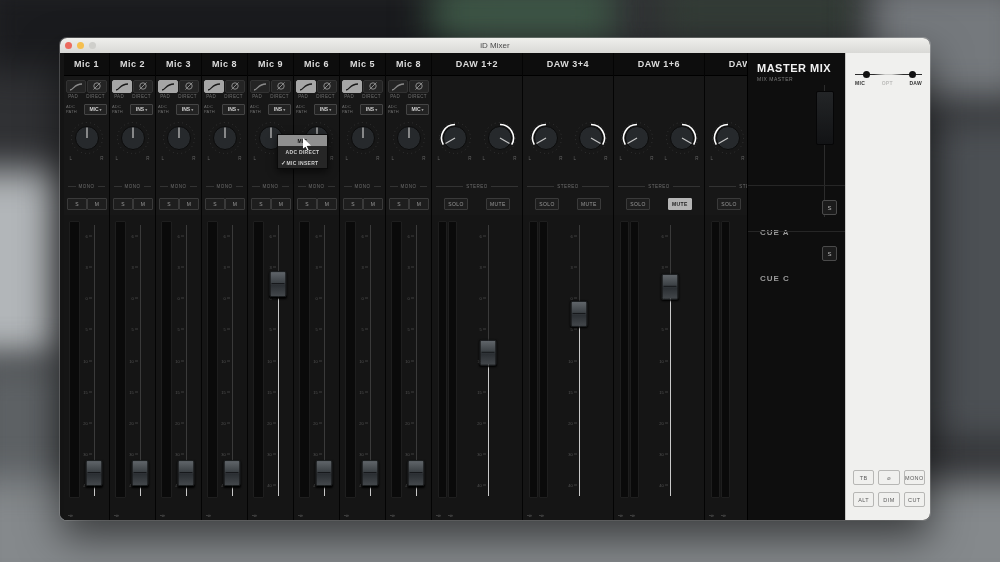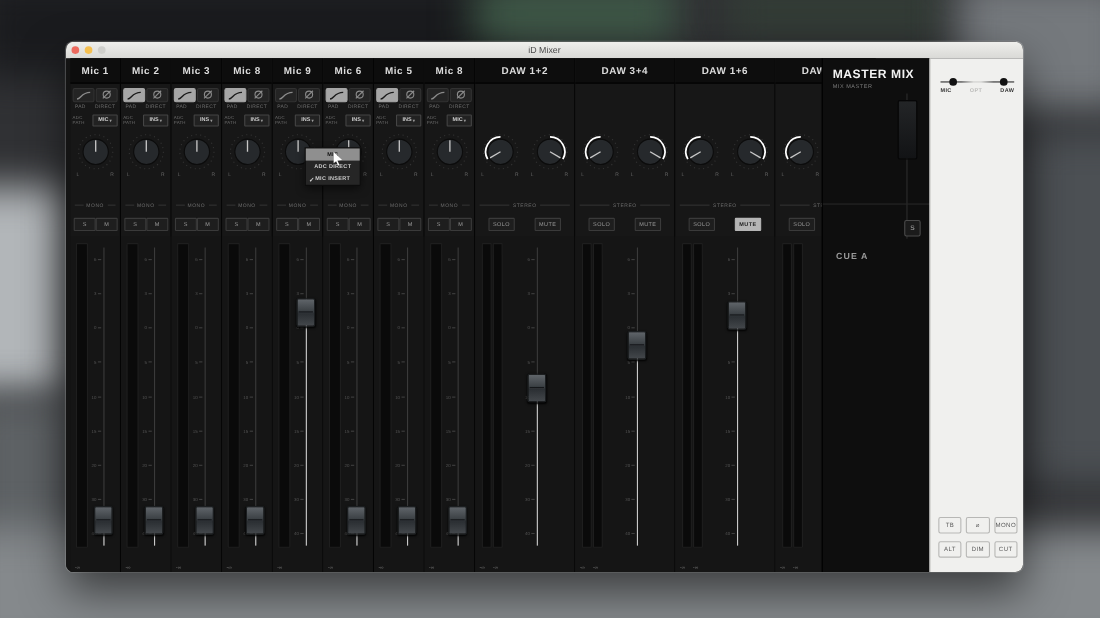--- a/index.html
+++ b/index.html
@@ -1207,20 +1207,24 @@
         <div id="master-sub">MIX MASTER</div>
         <div id="mfader">
           <div class="mtrack"></div>
           <div id="mcap"></div>
         </div>
         <div id="cues">
             <div class="cue-row">
               <span class="cue-lbl">CUE A</span>
               <span class="cue-solo">S</span>
             </div>
+            <div class="cue-row">
+              <span class="cue-lbl">CUE C</span>
+              <span class="cue-solo">S</span>
+            </div>
           </div>
       </div>
 
       <div id="rightpanel">
         <div id="srcsel">
           <div id="srcline"></div>
           <span class="srcdot" style="left:10px;"></span>
           <span class="srcdot" style="right:8px;"></span>
           <div id="srclabels">
               <span style="color: rgb(51, 51, 51);">MIC</span>

